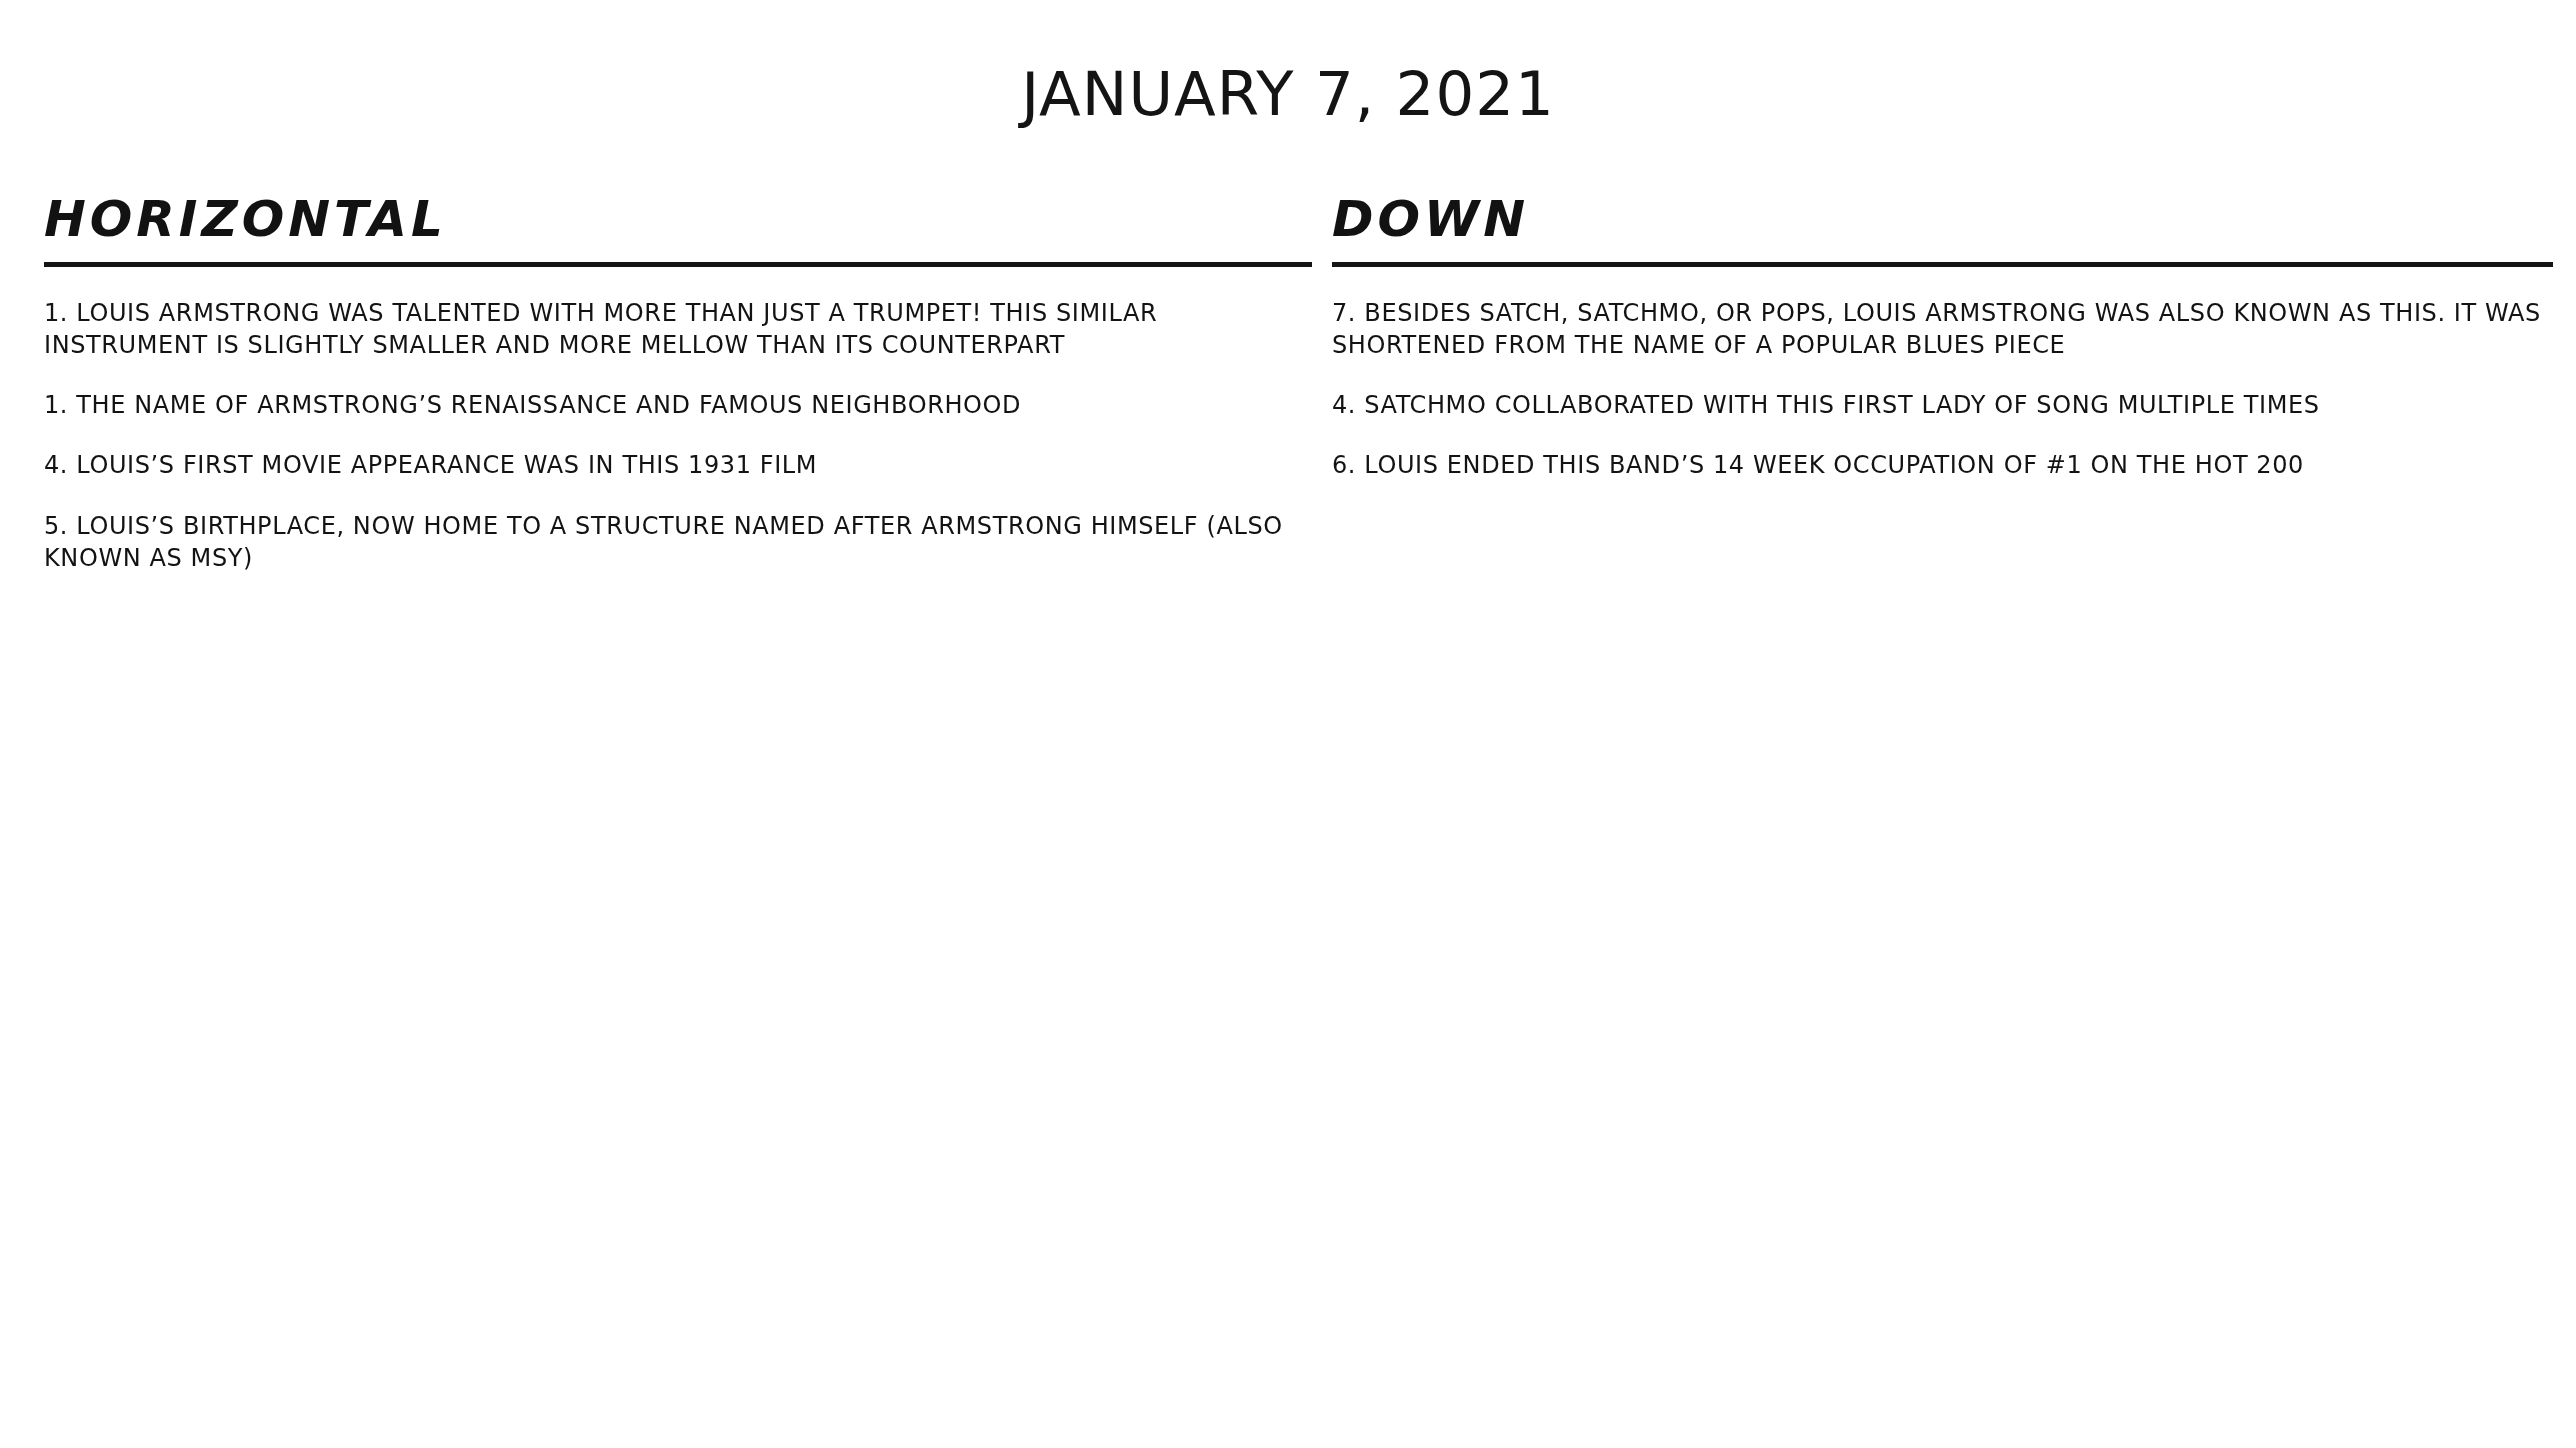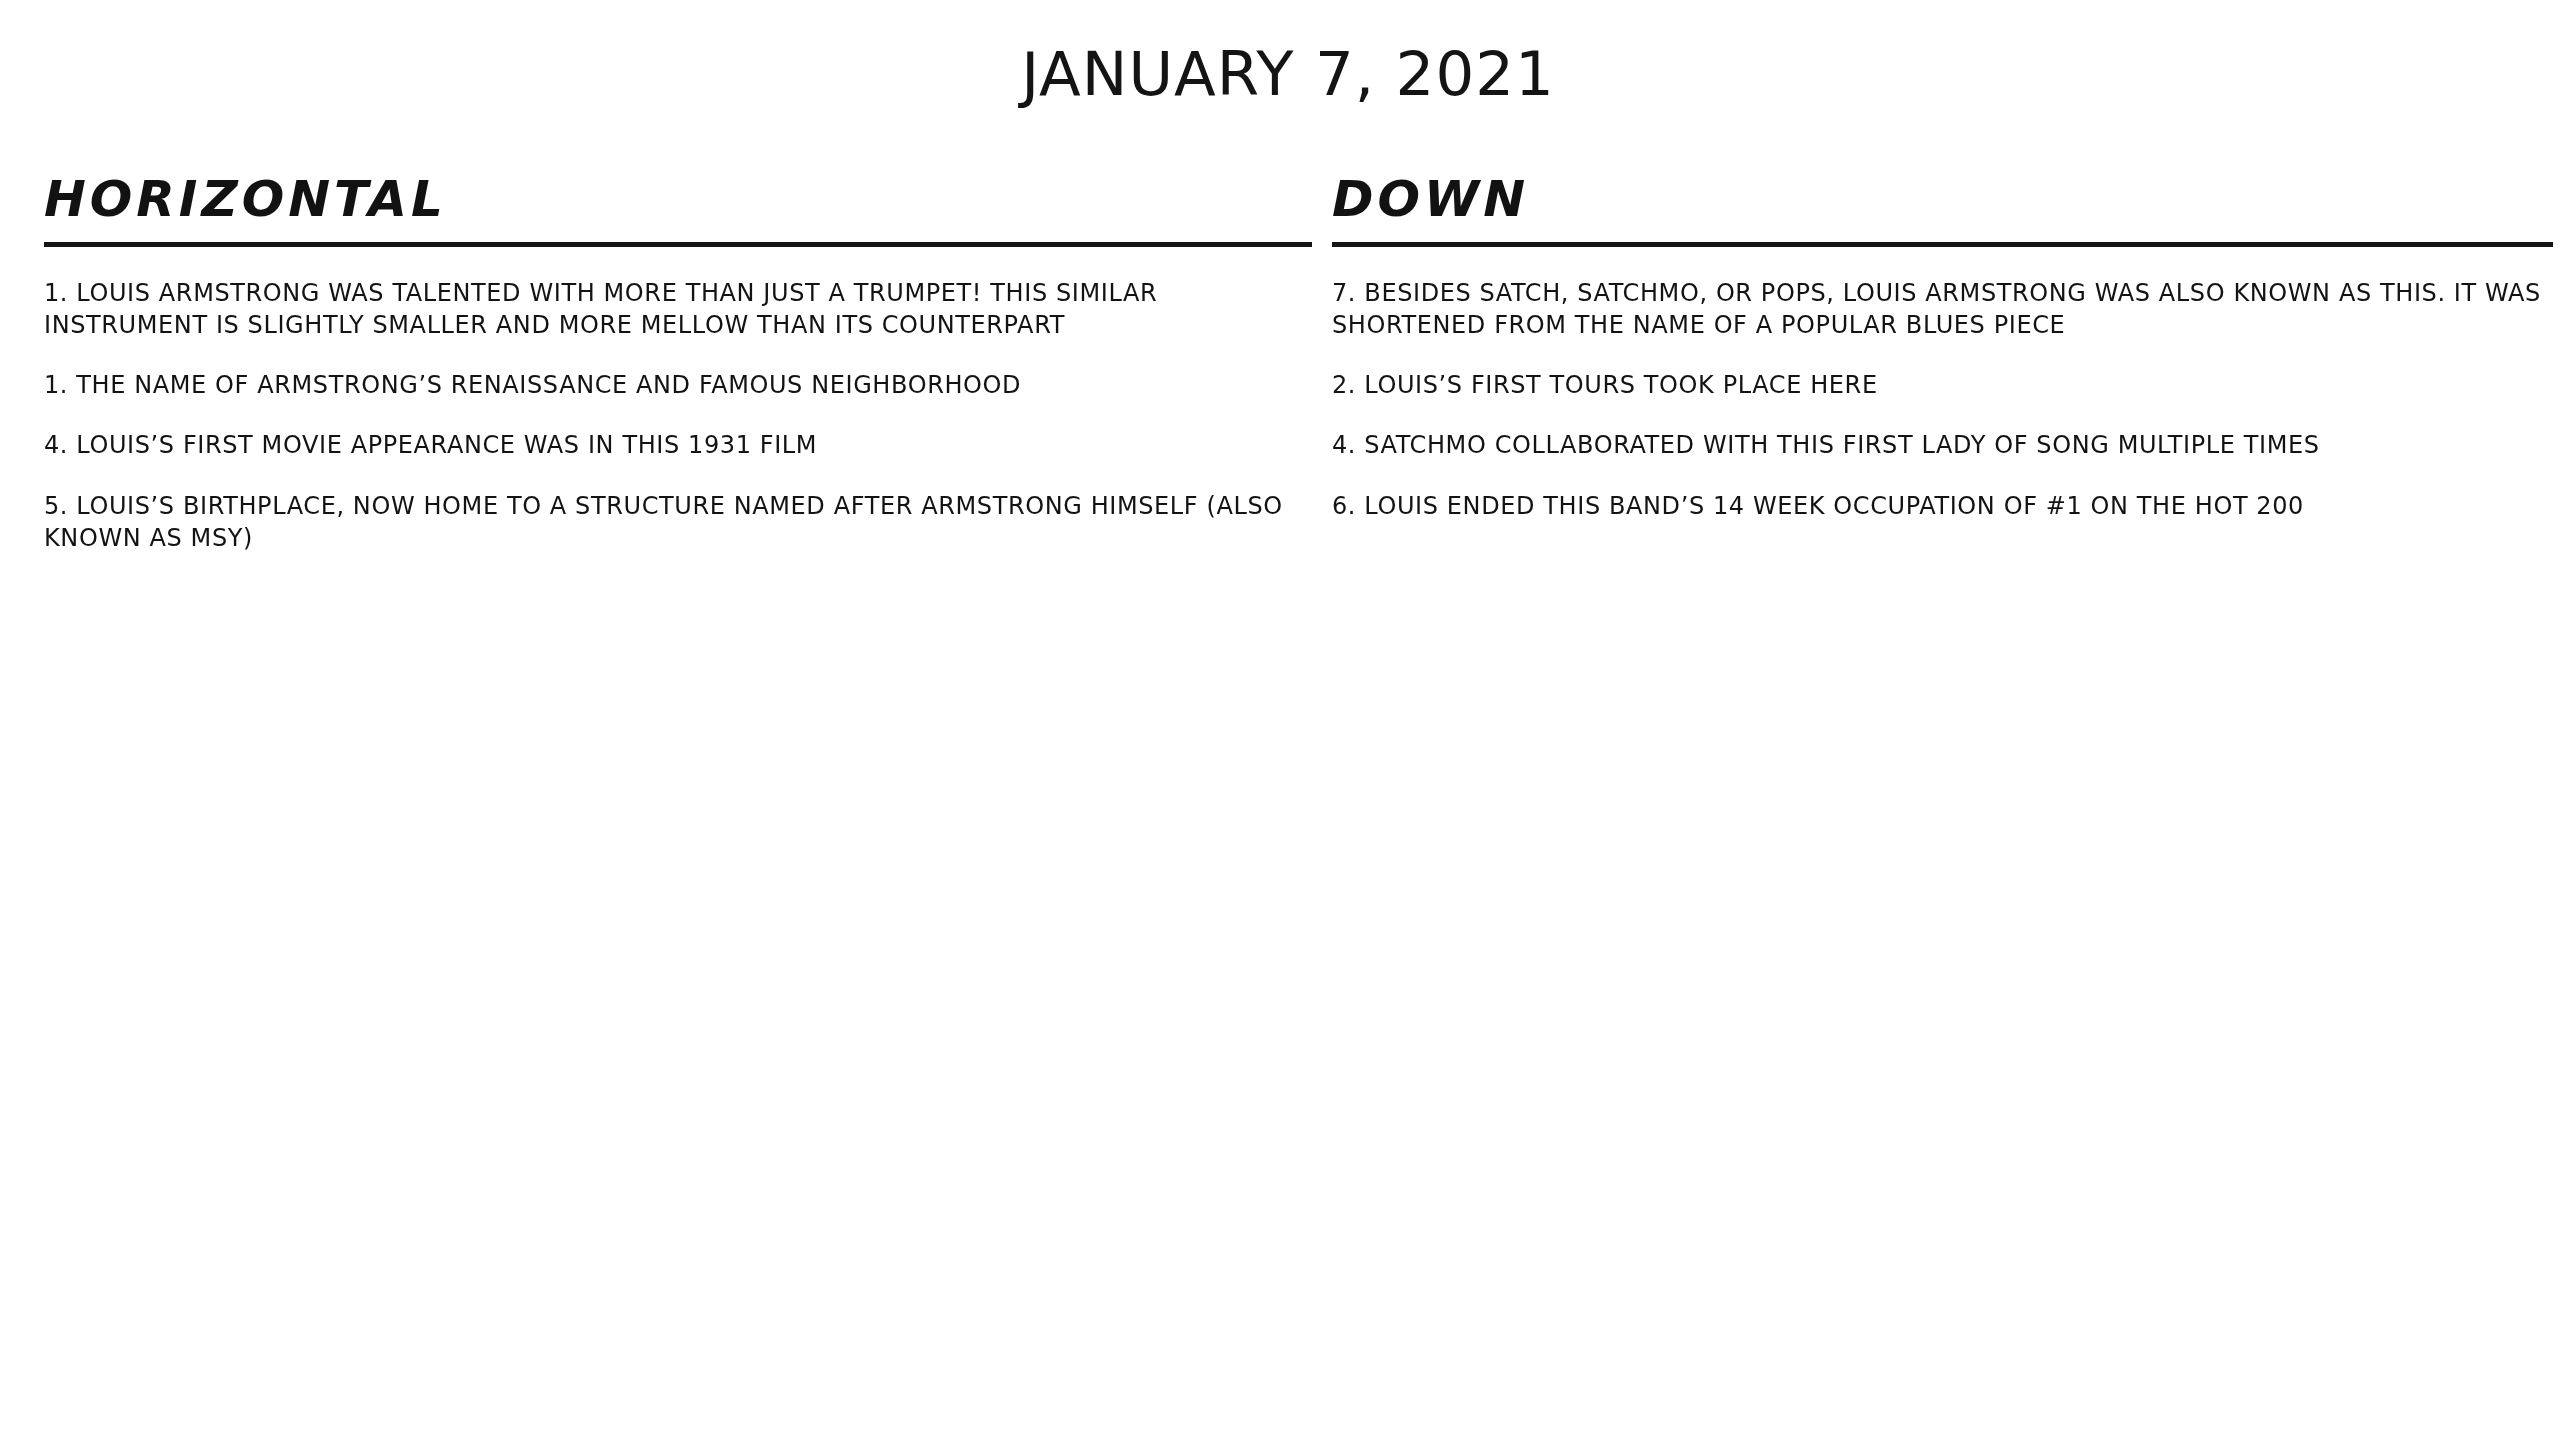--- a/index.html
+++ b/index.html
@@ -22,21 +22,21 @@
     box-sizing: border-box;
     padding: 0;
   }
 
   .page-title {
     text-align: center;
     font-size: 61px;
     letter-spacing: 1px;
     font-weight: 400;
     margin: 0;
-    padding-top: 38px;
+    padding-top: 58px;
     color: #141414;
     font-family: "DejaVu Sans", sans-serif;
   }
 
   .columns {
     display: flex;
     align-items: flex-start;
     padding: 0 44px;
     margin-top: 61px;
     gap: 20px;
@@ -109,21 +109,20 @@
         <li class="clue">4. LOUIS’S FIRST MOVIE APPEARANCE WAS IN THIS 1931 FILM</li>
         <li class="clue">5. LOUIS’S BIRTHPLACE, NOW HOME TO A STRUCTURE NAMED AFTER ARMSTRONG HIMSELF (ALSO KNOWN AS MSY)</li>
       </ul>
     </div>
 
     <div class="column right">
       <h2 class="column-heading">DOWN</h2>
       <div class="rule"></div>
       <ul class="clue-list">
         <li class="clue">7. BESIDES SATCH, SATCHMO, OR POPS, LOUIS ARMSTRONG WAS ALSO KNOWN AS THIS. IT WAS SHORTENED FROM THE NAME OF A POPULAR BLUES PIECE</li>
-        <li class="clue">2. LOUIS’S FIRST TOURS TOOK PLACE HERE</li>
         <li class="clue">4. SATCHMO COLLABORATED WITH THIS FIRST LADY OF SONG MULTIPLE TIMES</li>
         <li class="clue">6. LOUIS ENDED THIS BAND’S 14 WEEK OCCUPATION OF #1 ON THE HOT 200</li>
       </ul>
     </div>
 
   </div>
 </div>
 
 
 </body></html>

